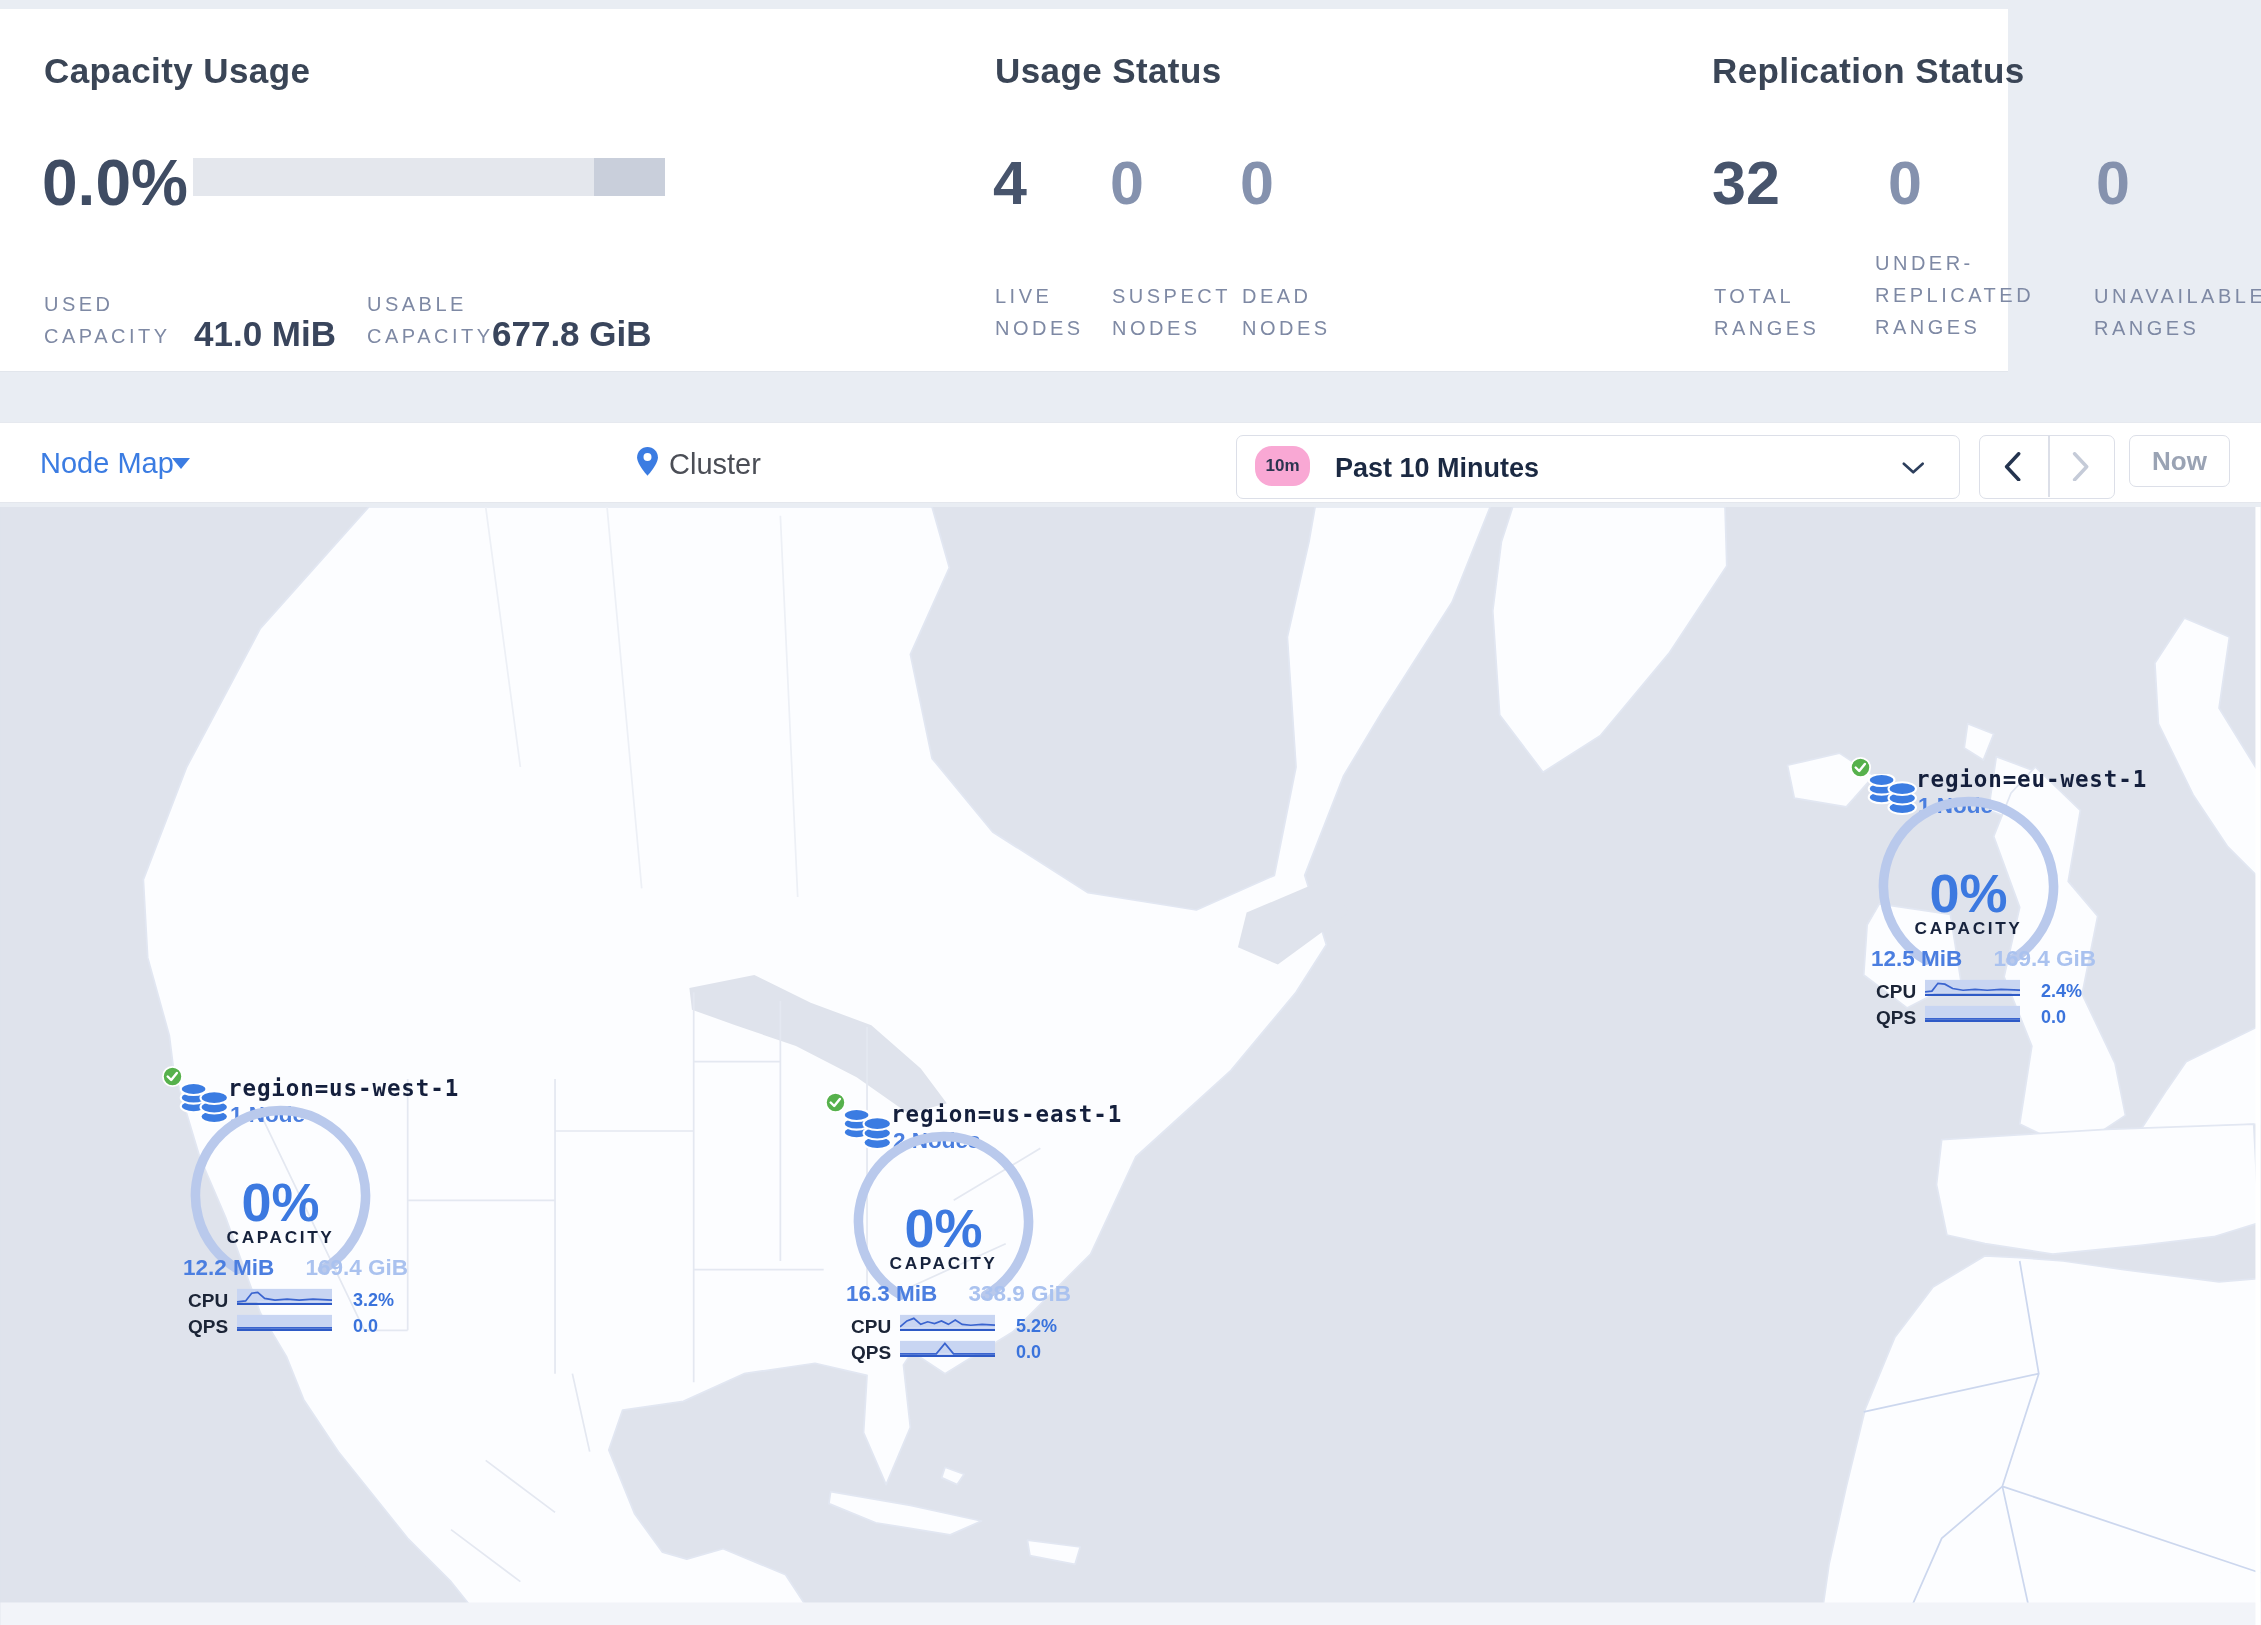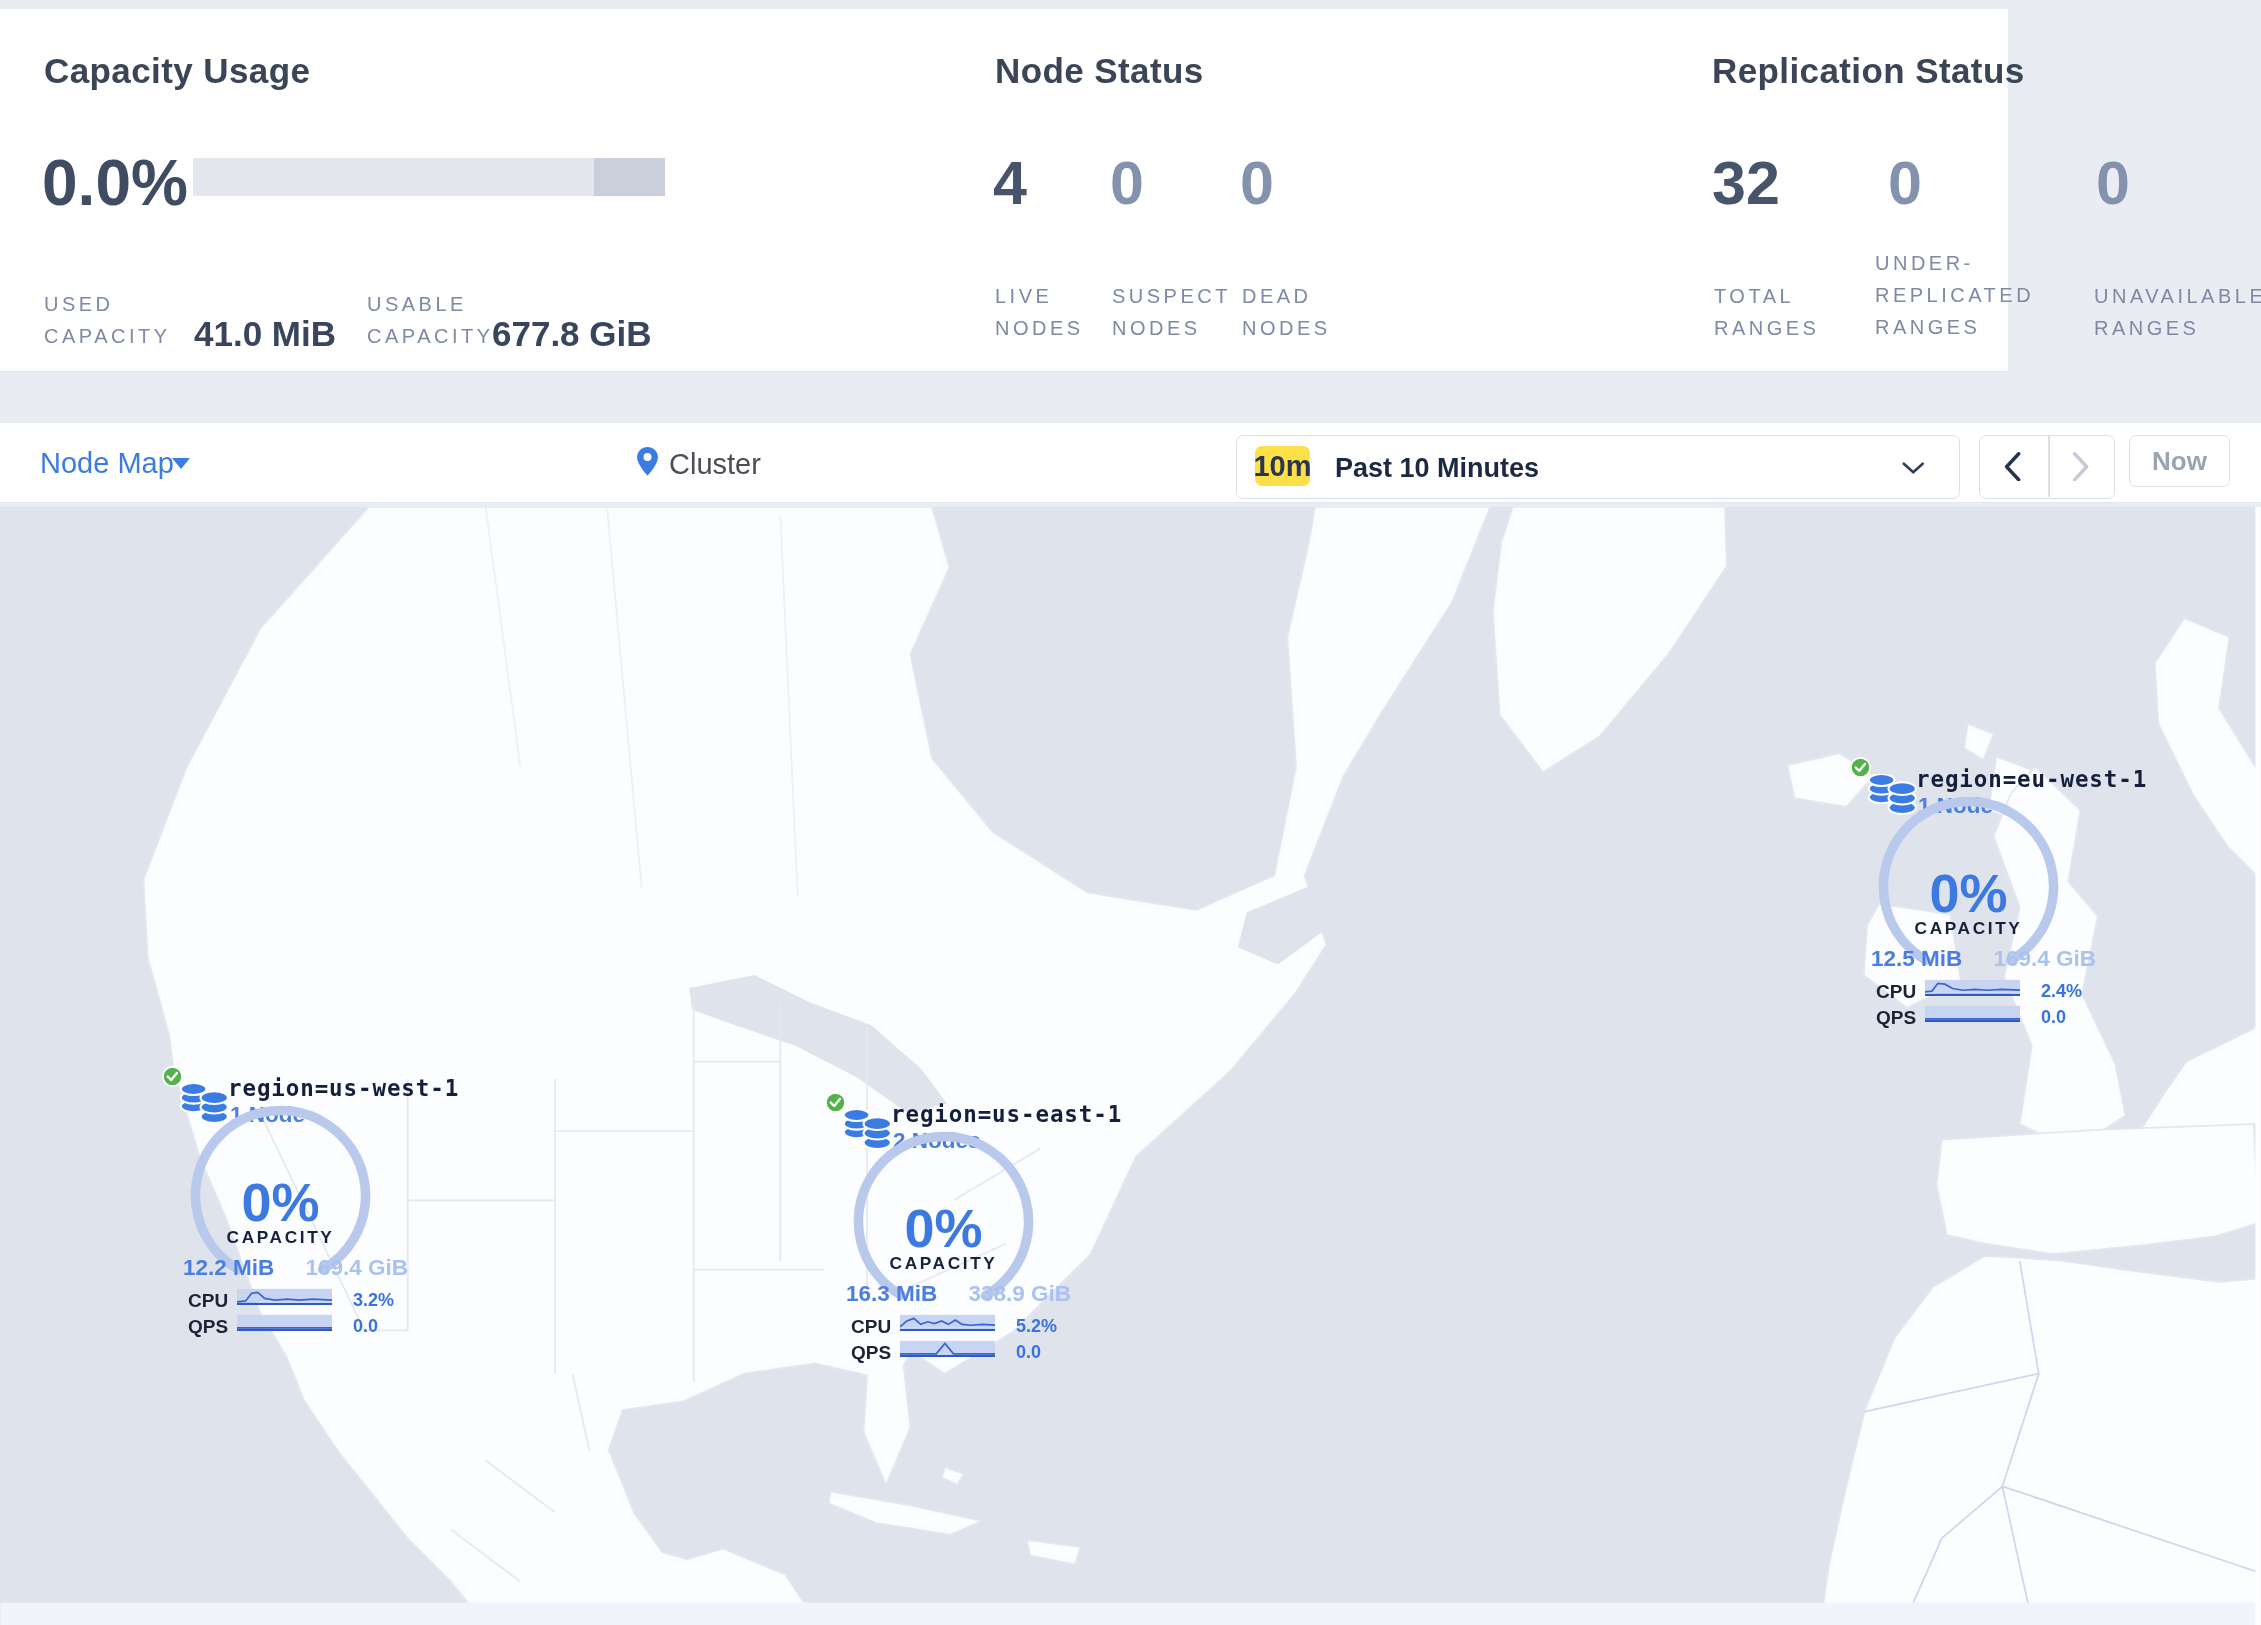--- a/index.html
+++ b/index.html
@@ -21,21 +21,21 @@
   .cap-bar{background:#e4e7ed;height:38px;}
   .cap-bar-dark{position:absolute;top:0;height:38px;background:#c9cfdb;}
   .tick{position:absolute;width:1.7px;height:12px;background:#9aa3b8;top:0;}
   .tick-label{position:absolute;top:19px;font-size:21px;color:#76819c;transform:translateX(-50%);white-space:nowrap;}
   
   .toolbar{left:0;top:422px;width:2261px;height:79px;background:#ffffff;border-top:0.9px solid #e6e9ef;border-bottom:0.9px solid #e4e7ed;}
   .nodemap-label{font-size:29px;color:#3b7ce2;}
   .caret-down{width:0;height:0;border-left:9.5px solid transparent;border-right:9.5px solid transparent;border-top:11.3px solid #3b7ce2;}
   .breadcrumb-label{font-size:29px;color:#4b4e56;}
   .ctrl-box{background:#fff;border:1.7px solid #dcdfe8;border-radius:7px;box-sizing:border-box;}
-  .time-badge{background:#fde047;border-radius:7px;font-size:29px;font-weight:700;color:#2b3550;
+  .time-badge{background:#f9a8d4;border-radius:17px;font-size:17px;font-weight:700;color:#2b3550;
     display:flex;align-items:center;justify-content:center;}
   .time-label{font-size:27px;font-weight:600;color:#1b2942;}
   .now-btn{font-size:26px;font-weight:600;color:#9aa3b4;display:flex;align-items:center;justify-content:center;cursor:pointer;}
   
   .map-wrap{left:0;top:507px;width:2261px;height:1118px;background:#dfe3ec;}
   
   .marker{position:absolute;width:269px;height:277px;}
   .m-title{position:absolute;left:66px;top:8.7px;font-family:"DejaVu Sans Mono","Liberation Mono",monospace;
     font-size:22.5px;font-weight:700;color:#141f3c;letter-spacing:0.9px;white-space:nowrap;}
   .m-nodes{position:absolute;left:68px;top:36px;font-size:22.5px;font-weight:700;color:#4a7edf;white-space:nowrap;}
@@ -65,21 +65,21 @@
     </div>
     <div class="abs stat-value" style="left:194px;top:305px;">41.0 MiB</div>
     <div class="abs stat-label" style="left:367px;top:279px;">
       <div>USABLE</div>
       <div>CAPACITY</div>
     </div>
     <div class="abs stat-value" style="left:492px;top:305px;">677.8 GiB</div>
   </div>
 
   <div class="abs" style="left:954px;top:0;width:720px;height:362px;">
-    <div class="abs panel-title" style="left:41px;top:42px;">Node Status</div>
+    <div class="abs panel-title" style="left:41px;top:42px;">Usage Status</div>
     <div class="abs big-count" style="left:39px;top:139px;">4</div>
     <div class="abs big-count dim" style="left:156px;top:139px;">0</div>
     <div class="abs big-count dim" style="left:286px;top:139px;">0</div>
     <div class="abs stat-label" style="left:41px;top:271px;">
       <div>LIVE</div>
       <div>NODES</div>
     </div>
     <div class="abs stat-label" style="left:158px;top:271px;">
       <div>SUSPECT</div>
       <div>NODES</div>

